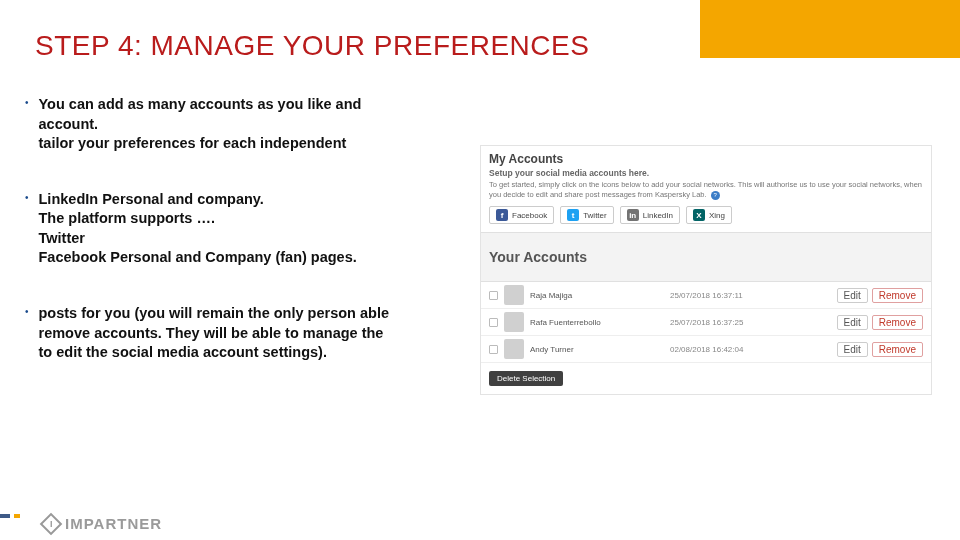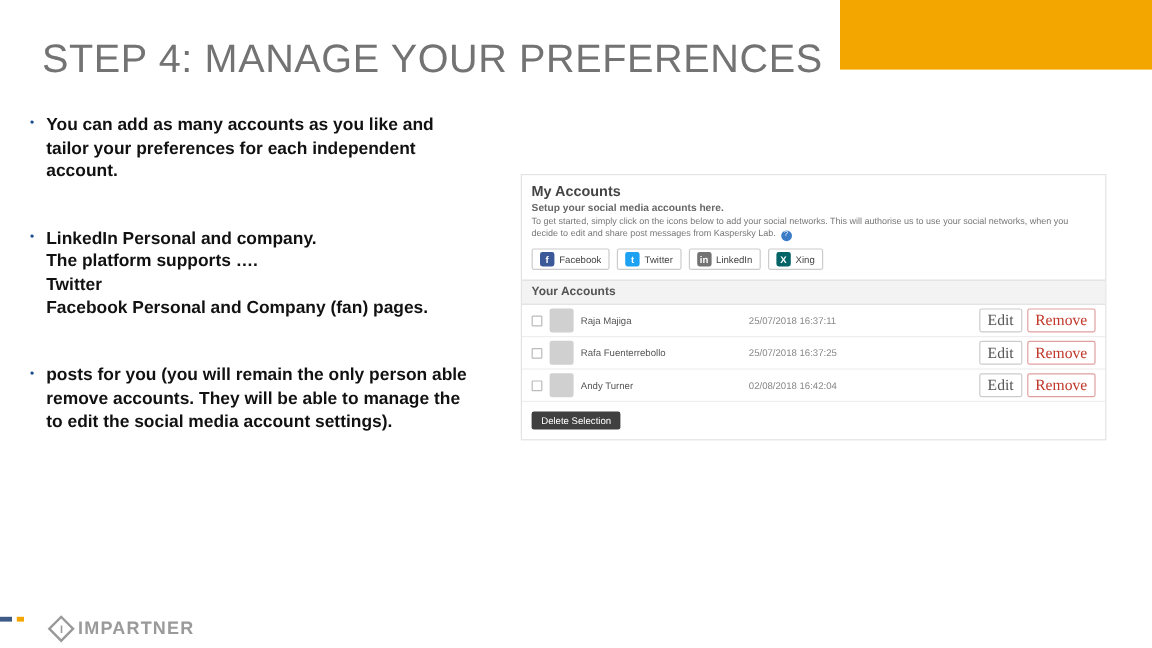--- a/index.html
+++ b/index.html
@@ -1,43 +1,43 @@
 <!DOCTYPE html>
 <html><head>
 <meta charset="utf-8">
 <style>
   * { box-sizing: border-box; margin: 0; padding: 0; }
   html, body { width: 960px; height: 540px; font-family: "Segoe UI", Arial, sans-serif; background: #fff; overflow: hidden; }
   .slide { position: relative; width: 960px; height: 540px; }
   .accent-bar { position: absolute; top: 0; right: 0; width: 260px; height: 58px; background: #f4a600; }
-  .title { position: absolute; top: 30px; left: 35px; font-size: 33px; font-weight: 400; letter-spacing: 0.5px; color: #737373; }
+  .title { position: absolute; top: 30px; left: 35px; font-size: 28px; font-weight: 400; letter-spacing: 0.5px; color: #b91c1c; }
   .bullets { position: absolute; top: 95px; left: 25px; width: 430px; font-size: 14.5px; color: #111; }
   .bullet { display: flex; margin-bottom: 36px; }
   .dot { color: #1a4b8c; margin-right: 10px; margin-top: 2px; font-size: 10px; }
   .btxt { font-weight: 600; line-height: 1.35; }
   .lines span { display: block; }
 
-  .panel { position: absolute; top: 145px; left: 434px; width: 488px; font-size: 9px; background: #fff; border: 1px solid #e3e3e3; }
+  .panel { position: absolute; top: 145px; left: 480px; width: 452px; font-size: 9px; background: #fff; border: 1px solid #e3e3e3; }
   .panel-title { font-weight: 700; font-size: 12px; color: #444; padding: 6px 8px 2px; }
   .subtitle { font-weight: 700; font-size: 8.5px; color: #666; padding: 0 8px 2px; }
   .helper { font-size: 7.5px; color: #777; padding: 0 8px 6px; line-height: 1.3; }
   .helper .hi { display:inline-flex; width:9px; height:9px; border-radius:50%; background:#3b7dc7; color:#fff; align-items:center; justify-content:center; font-size:6px; margin-left:2px; }
 
   .social-row { display: flex; gap: 6px; padding: 0 8px 8px; }
   .social-btn { display:flex; align-items:center; gap:4px; border:1px solid #ccc; border-radius:2px; padding:2px 6px; font-size:8px; color:#444; background:#fff; }
   .sq { width:12px; height:12px; display:flex; align-items:center; justify-content:center; border-radius:2px; color:#fff; font-weight:700; font-size:8px; }
   .fb { background:#3b5998; } .tw { background:#1da1f2; } .li { background:#737373; } .xg { background:#026466; }
 
-  .accts-hdr { background:#f3f3f3; border-top:1px solid #e0e0e0; border-bottom:1px solid #e0e0e0; padding:4px 8px; font-size:10px; font-weight:700; color:#555; }
+  .accts-hdr { background:#f3f3f3; border-top:1px solid #e0e0e0; border-bottom:1px solid #e0e0e0; padding:16px 8px; font-size:14px; font-weight:700; color:#555; }
   .acct-row { display:flex; align-items:center; border-bottom:1px solid #eee; padding:3px 8px; font-size:8px; color:#555; }
   .chk { width:9px; height:9px; border:1px solid #bbb; border-radius:1px; margin-right:6px; }
   .av { width:20px; height:20px; background:#d0d0d0; margin-right:6px; border-radius:2px; }
   .nm { width:140px; }
   .ts { flex:1; color:#888; }
-  .rbtn { border:1px solid #ccc; background:#fff; border-radius:2px; padding:1px 6px; margin-left:4px; font-size:13px; color:#555;font-family:Liberation Serif, serif; }
+  .rbtn { border:1px solid #ccc; background:#fff; border-radius:2px; padding:1px 6px; margin-left:4px; font-size:10px; color:#555; }
   .rbtn.red { border-color:#e0a0a0; color:#c0392b; }
   .del-btn { margin:8px; display:inline-block; background:#404040; color:#fff; border-radius:2px; padding:3px 8px; font-size:8px; }
 
   .deco { position:absolute; left:0; bottom:22px; width:100%; height:4px; display:flex; }
   .deco div { height:100%; }
   .d1{width:10px;background:#3e5a87;} .d2{width:4px;background:#fff;} .d3{width:6px;background:#f4a600;} .d4{flex:1;}
   .footer { position:absolute; left:43px; bottom:8px; display:flex; align-items:center; gap:6px; }
   .flogo { width:16px; height:16px; border:2px solid #999; transform:rotate(45deg); display:flex; align-items:center; justify-content:center; }
   .flogo span { transform:rotate(-45deg); font-size:9px; font-weight:700; color:#999; }
   .fname { font-size:15px; letter-spacing:1px; color:#9a9a9a; font-weight:600; }
@@ -47,22 +47,22 @@
 
 <div class="slide">
   <div class="accent-bar"></div>
   <h1 class="title">STEP 4: MANAGE YOUR PREFERENCES</h1>
 
   <div class="bullets">
     <div class="bullet">
       <div class="dot">•</div>
       <div class="btxt lines">
         <span>You can add as many accounts as you like and</span>
+        <span>account.</span>
         <span>tailor your preferences for each independent</span>
-        <span>account.</span>
       </div>
     </div>
     <div class="bullet">
       <div class="dot">•</div>
       <div class="btxt lines">
         <span>LinkedIn Personal and company.</span>
         <span>The platform supports ….</span>
         <span>Twitter</span>
         <span>Facebook Personal and Company (fan) pages.</span>
       </div>

